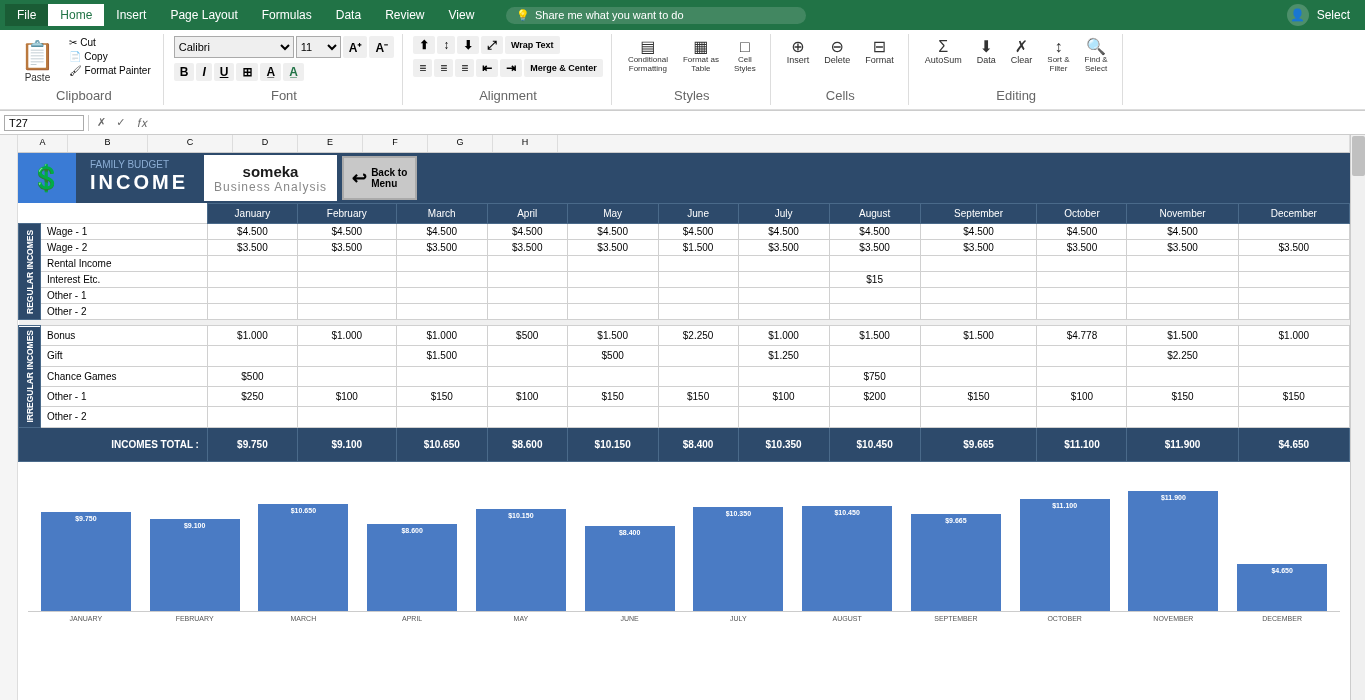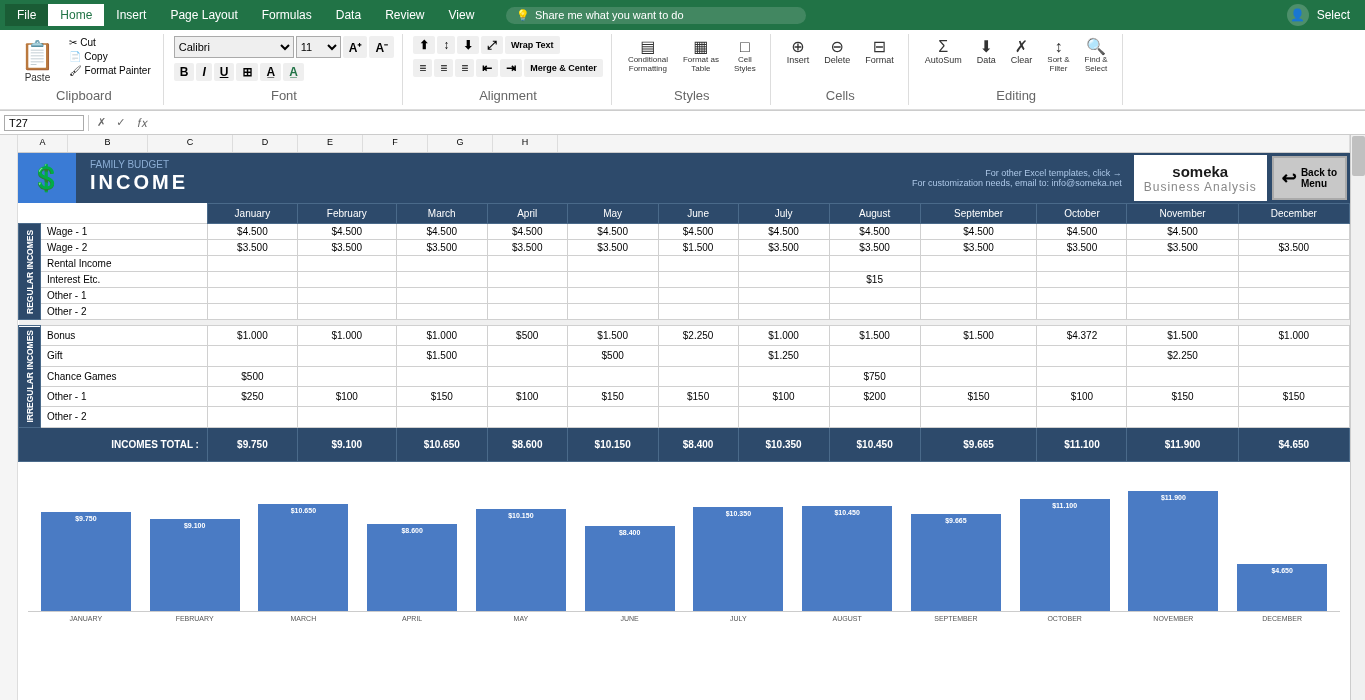--- a/index.html
+++ b/index.html
@@ -227,24 +227,20 @@
     <div style="overflow-y:auto;height:calc(100% - 18px);">
 
       <div style="display:flex;background:#2d4a6b;height:50px;">
         <div style="background:#3a7bd5;width:58px;height:50px;display:flex;align-items:center;justify-content:center;font-size:26px;color:white;font-weight:bold;">
           <span>💲</span>
         </div>
         <div style="padding:6px 14px;">
           <div style="color:#8badd4;font-size:10px;">FAMILY BUDGET</div>
           <div style="color:white;font-size:20px;font-weight:bold;letter-spacing:3px;margin-top:1px;">INCOME</div>
         </div>
-        <div style="flex:1;display:flex;flex-direction:column;align-items:flex-end;justify-content:center;padding:5px 10px;">
-          <div style="color:#adc8e8;font-size:9px;">For other Excel templates, click →</div>
-          <div style="color:#adc8e8;font-size:9px;">For customization needs, email to: info@someka.net</div>
-        </div>
         <div style="background:white;padding:5px 10px;display:flex;flex-direction:column;align-items:center;justify-content:center;margin:2px;">
           <div style="font-size:15px;font-weight:bold;color:#1a1a1a;">someka</div>
           <div style="font-size:12px;color:#888;letter-spacing:1px;">Business Analysis</div>
         </div>
         <div style="background:#c8c8c8;border:2px solid #aaa;margin:3px;padding:4px 8px;cursor:pointer;display:flex;align-items:center;gap:4px;font-size:10px;font-weight:bold;">
           <span style="font-size:18px;">↩</span>
           <div>
             <div>Back to</div>
             <div>Menu</div>
           </div>
@@ -372,21 +368,21 @@
             <td style="border:1px solid #d0d0d0;padding:2px 6px;text-align:left;background:white;">Bonus</td>
             <td style="border:1px solid #d0d0d0;padding:2px 4px;text-align:center;">$1.000</td>
             <td style="border:1px solid #d0d0d0;padding:2px 4px;text-align:center;">$1.000</td>
             <td style="border:1px solid #d0d0d0;padding:2px 4px;text-align:center;">$1.000</td>
             <td style="border:1px solid #d0d0d0;padding:2px 4px;text-align:center;">$500</td>
             <td style="border:1px solid #d0d0d0;padding:2px 4px;text-align:center;">$1.500</td>
             <td style="border:1px solid #d0d0d0;padding:2px 4px;text-align:center;">$2.250</td>
             <td style="border:1px solid #d0d0d0;padding:2px 4px;text-align:center;">$1.000</td>
             <td style="border:1px solid #d0d0d0;padding:2px 4px;text-align:center;">$1.500</td>
             <td style="border:1px solid #d0d0d0;padding:2px 4px;text-align:center;">$1.500</td>
-            <td style="border:1px solid #d0d0d0;padding:2px 4px;text-align:center;">$4.372</td>
+            <td style="border:1px solid #d0d0d0;padding:2px 4px;text-align:center;">$4.778</td>
             <td style="border:1px solid #d0d0d0;padding:2px 4px;text-align:center;">$1.500</td>
             <td style="border:1px solid #d0d0d0;padding:2px 4px;text-align:center;">$1.000</td>
           </tr>
           <tr>
             <td style="border:1px solid #d0d0d0;padding:2px 6px;text-align:left;background:white;">Gift</td>
             <td style="border:1px solid #d0d0d0;"></td>
             <td style="border:1px solid #d0d0d0;"></td>
             <td style="border:1px solid #d0d0d0;padding:2px 4px;text-align:center;">$1.500</td>
             <td style="border:1px solid #d0d0d0;"></td>
             <td style="border:1px solid #d0d0d0;padding:2px 4px;text-align:center;">$500</td>

